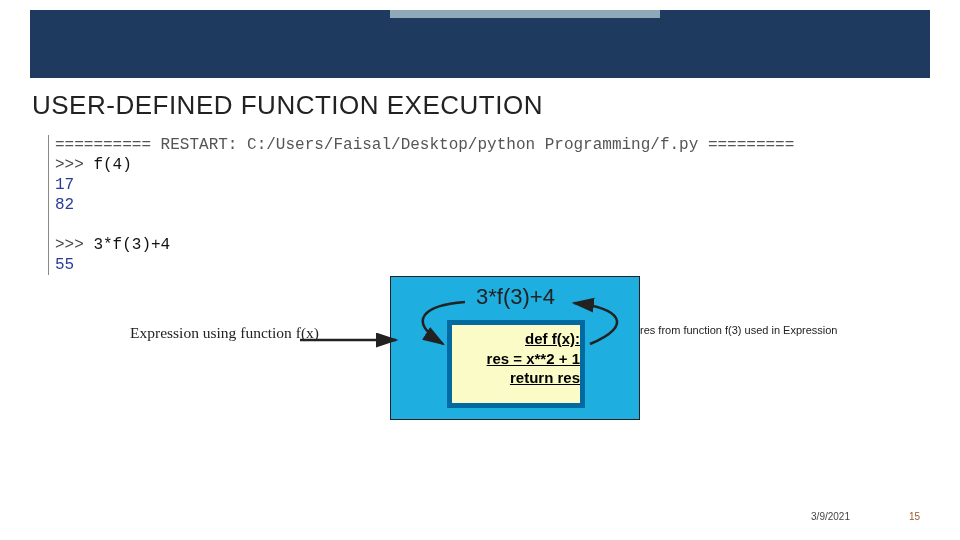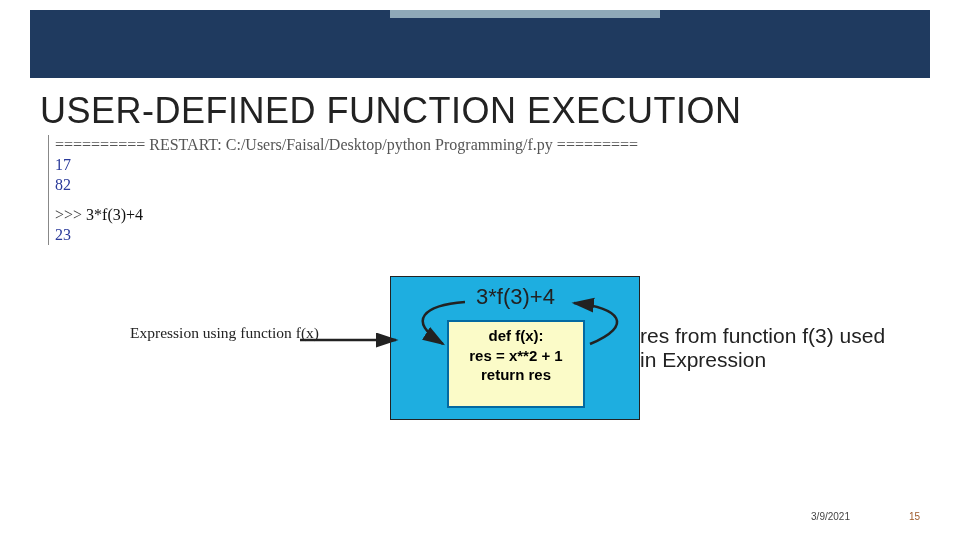--- a/index.html
+++ b/index.html
@@ -22,42 +22,42 @@
   .topbar .seg3 { width: 30%; background: #1f3a5f; }
   .titleband {
     position: absolute;
     top: 18px; left: 30px; right: 30px;
     height: 60px;
     background: #1f3a5f;
   }
   .title {
     position: absolute;
     top: 90px;
-    left: 40px;
-    font-size: 36px;
+    left: 32px;
+    font-size: 26px;
     letter-spacing: 0.5px;
     color: #222;
     font-weight: 400;
   }
   .code {
     position: absolute;
     top: 135px;
     left: 48px;
-    font-family: Liberation Serif, serif;
+    font-family: Liberation Mono, monospace;
     font-size: 16px;
     line-height: 1.25;
     color: #333;
     border-left: 1px solid #888;
     padding-left: 6px;
   }
   .code .restart { color: #555; }
   .code .prompt { color: #444; }
   .code .kw { color: #111; }
   .code .num { color: #2a3a9a; }
-  .code .exprrow { margin-top: 10px; }
+  .code .exprrow { margin-top: 20px; }
   .diagbox {
     position: absolute;
     top: 276px;
     left: 390px;
     width: 250px;
     height: 144px;
     background: #1eaee0;
     border: 1px solid #222;
   }
   .diagtitle {
@@ -67,42 +67,43 @@
     font-size: 22px;
     color: #222;
   }
   .codebox {
     position: absolute;
     top: 320px;
     left: 447px;
     width: 138px;
     height: 88px;
     background: #fbfbc8;
-    border: 2px solid #0369a1;
-    text-align: center;
+    border: 5px solid #0369a1;
+    text-align: right;
     font-size: 15px;
     font-weight: 700;
     line-height: 1.3;
     padding-top: 4px;
+    text-decoration: underline;
   }
   .leftlabel {
     position: absolute;
     top: 324px;
     left: 130px;
     width: 210px;
     font-size: 15.5px;
     color: #222;
     font-family: Liberation Serif, serif;
   }
   .rightlabel {
     position: absolute;
     top: 324px;
     left: 640px;
     width: 260px;
-    font-size: 21px;
+    font-size: 11px;
     color: #222;
   }
   .footer-date {
     position: absolute;
     bottom: 18px;
     right: 110px;
     font-size: 10px;
     color: #444;
     margin-top: 34px;
   }
@@ -123,24 +124,25 @@
   <div class="seg1"></div>
   <div class="seg2"></div>
   <div class="seg3"></div>
 </div>
 <div class="titleband"></div>
 
 <div class="title">USER-DEFINED FUNCTION EXECUTION</div>
 
 <div class="code">
   <div class="restart">========== RESTART: C:/Users/Faisal/Desktop/python Programming/f.py =========</div>
+  <div><span class="prompt">&gt;&gt;&gt; </span><span class="kw">f(4)</span></div>
   <div class="num">17</div>
   <div class="num">82</div>
   <div class="exprrow"><span class="prompt">&gt;&gt;&gt; </span><span class="kw">3*f(3)+4</span></div>
-  <div class="num">23</div>
+  <div class="num">55</div>
 </div>
 
 <div class="diagbox"></div>
 <div class="diagtitle">3*f(3)+4</div>
 
 <div class="codebox">
   <div>def f(x):</div>
   <div>res = x**2 + 1</div>
   <div>return res</div>
 </div>

